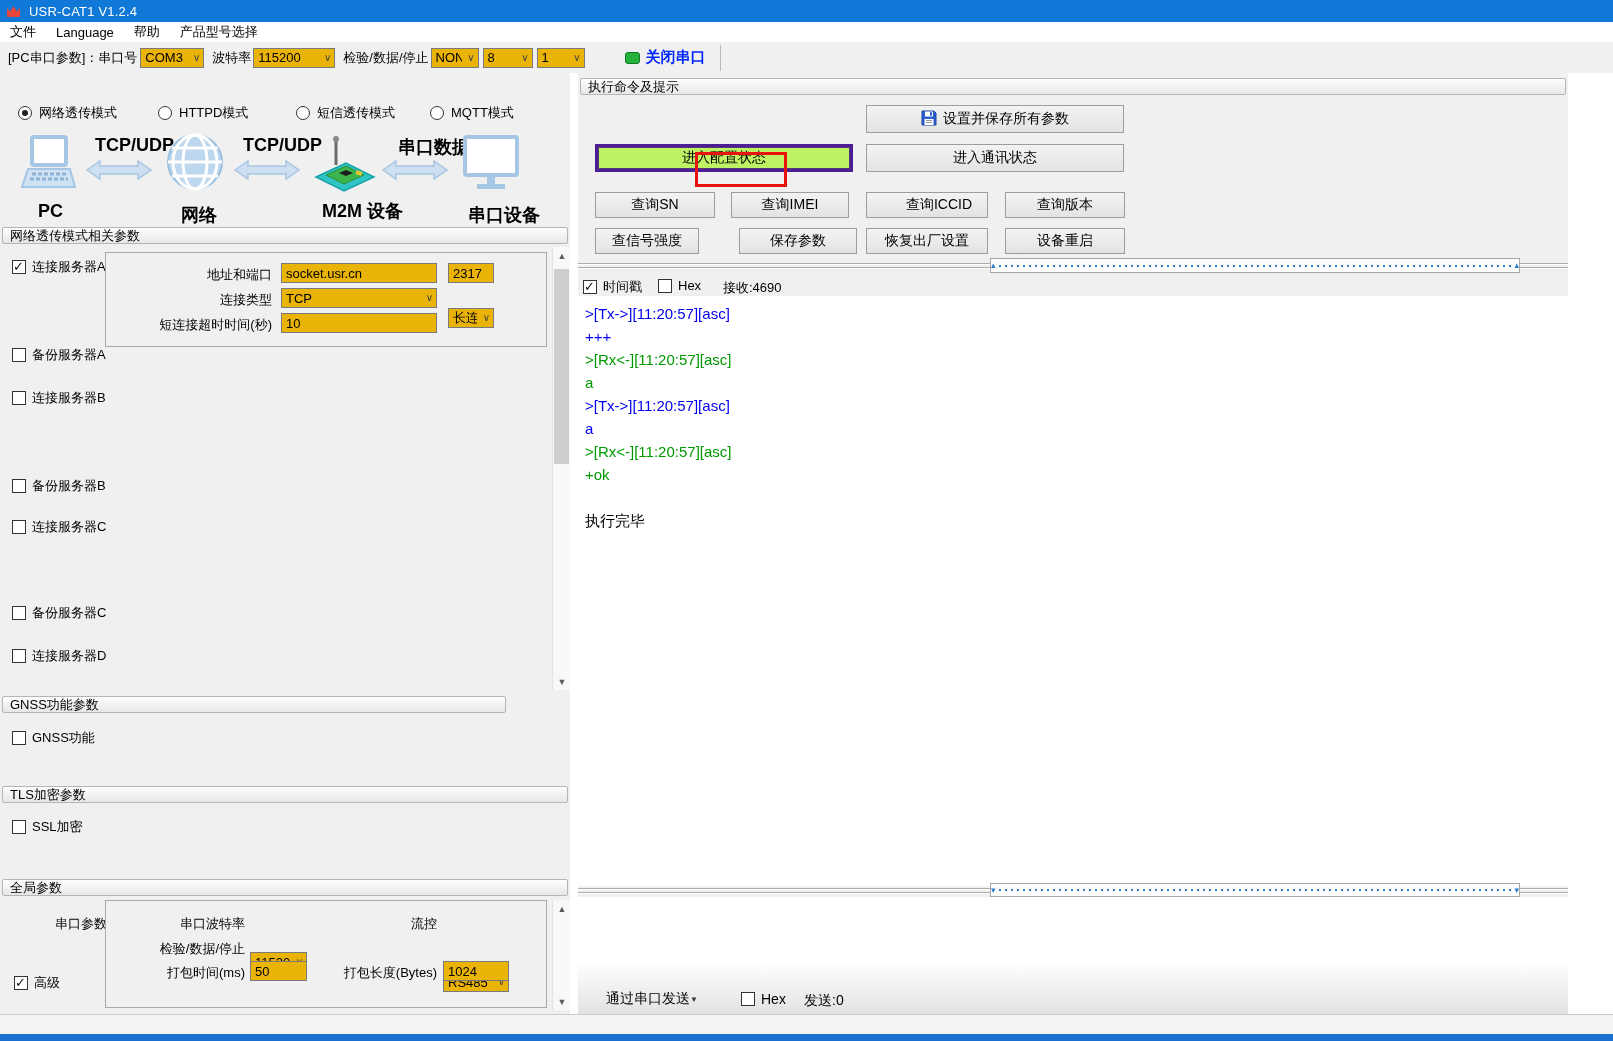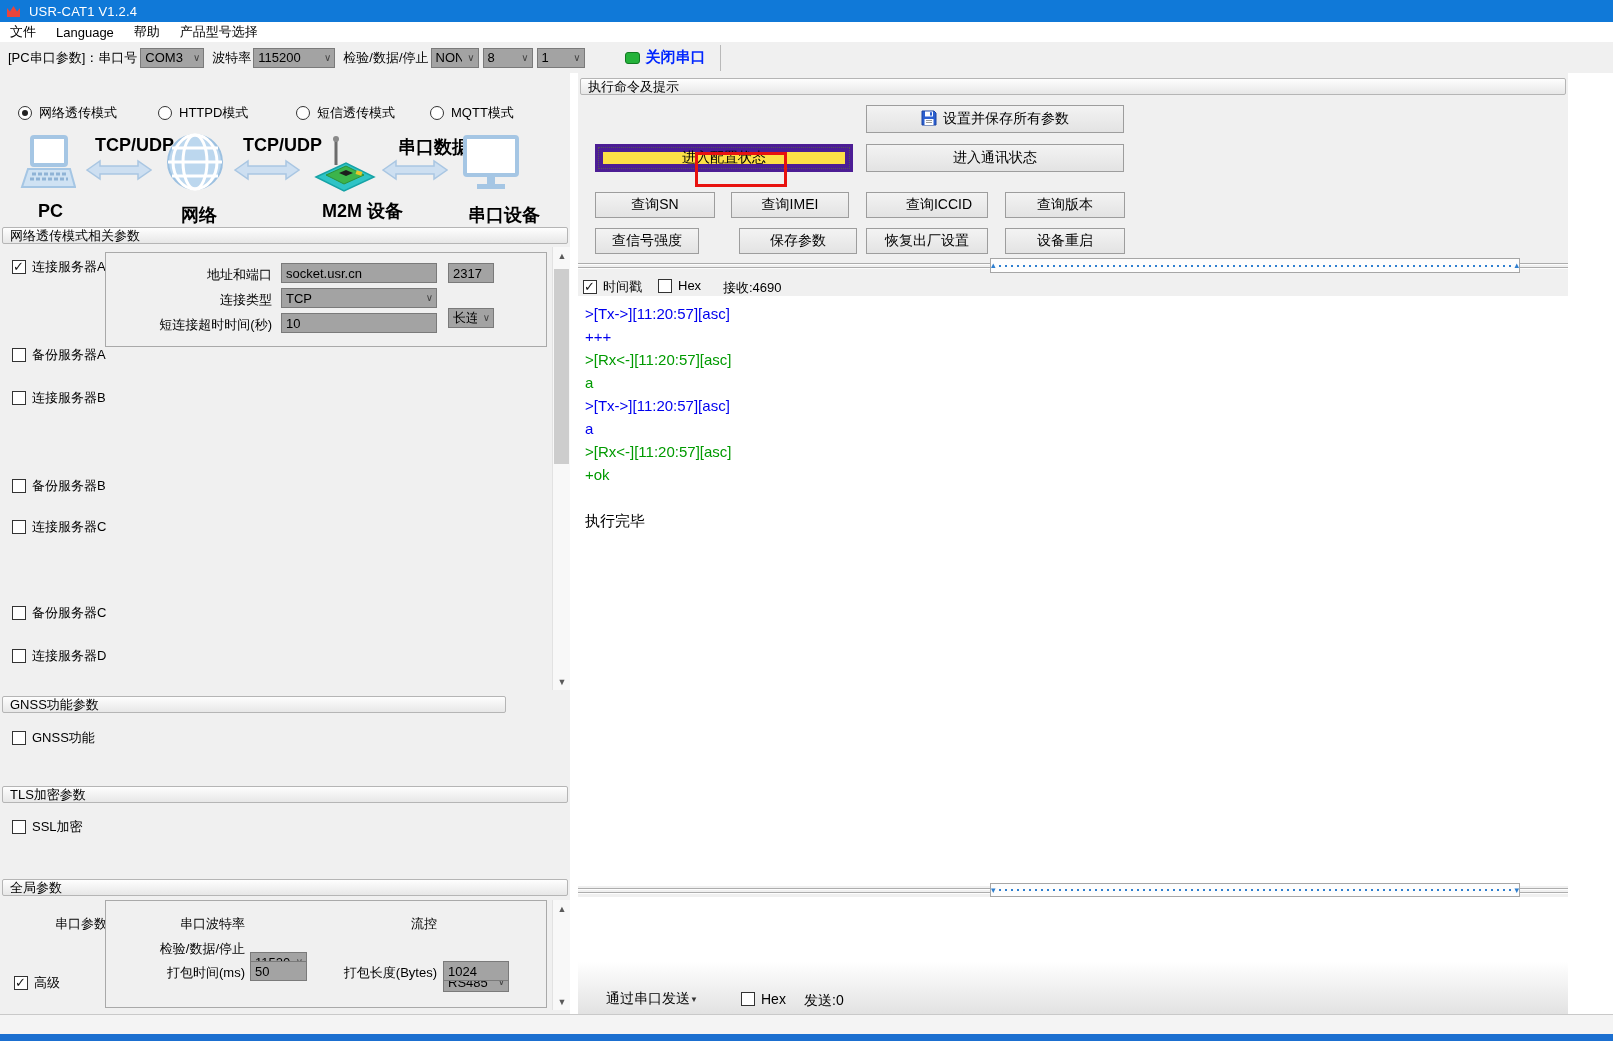--- a/index.html
+++ b/index.html
@@ -9,21 +9,21 @@
   
   .titlebar{left:0;top:0;width:1613px;height:22px;background:#1079d8;display:flex;align-items:center;color:#fff;}
   .titlebar .logo{margin:0 8px 0 6px;display:flex;}
   .title-text{font-size:13px;letter-spacing:.2px;}
   
   .menubar{left:0;top:22px;width:1613px;height:20px;background:#fff;display:flex;align-items:center;border-bottom:1px solid #e6e6e6;}
   .menu-item{padding:0 10px;height:20px;display:flex;align-items:center;cursor:default;}
   
   .toolbar{left:0;top:42px;width:1613px;height:31px;background:#f0f0f0;border-bottom:1px solid #d6d6d6;display:flex;align-items:center;}
   .tb-gap{width:8px;flex:none;}
-  .tbox{background:#a3a3a3;border:1px solid #7a7a7a;height:20px;display:flex;align-items:center;padding:0 4px;overflow:hidden;white-space:nowrap;box-sizing:border-box;}
+  .tbox{background:#eab308;border:1px solid #7a7a7a;height:20px;display:flex;align-items:center;padding:0 4px;overflow:hidden;white-space:nowrap;box-sizing:border-box;}
   .combo{position:relative;padding-right:16px;}
   .chev{position:absolute;right:3px;top:3px;font-size:10px;color:#444;line-height:12px;}
   .combo .val{overflow:hidden;white-space:nowrap;display:block;}
   .close-link{color:#0026ff;font-weight:bold;font-size:15px;margin-left:6px;}
   .led{width:13px;height:10px;background:#24b23a;border:1px solid #117a22;border-radius:3px;}
   .tb-sep{width:1px;height:26px;background:#b9b9b9;margin-left:14px;}
   
   .left-panel{left:0;top:73px;width:570px;height:941px;background:#f0f0f0;}
   .right-panel{left:578px;top:73px;width:990px;height:941px;background:#f0f0f0;}
   .white-col{left:1568px;top:73px;width:45px;height:941px;background:#fff;}
@@ -37,21 +37,21 @@
   .rcir.on:after{content:"";position:absolute;left:3px;top:3px;width:6px;height:6px;border-radius:50%;background:#222;}
   .cb{display:flex;align-items:center;gap:6px;}
   .cbbox{width:14px;height:14px;border:1px solid #333;background:#fff;box-sizing:border-box;position:relative;flex:none;}
   .cbbox.on:after{content:"✓";position:absolute;left:0px;top:-2px;font-size:13px;font-weight:bold;color:#111;}
   
   .grp{border:1px solid #a9a9a9;background:#f0f0f0;box-sizing:border-box;}
   .rlbl{text-align:right;white-space:nowrap;}
   
   .btn{background:linear-gradient(#f3f3f3,#e3e3e3);border:1px solid #9d9d9d;display:flex;align-items:center;justify-content:center;
     gap:6px;box-sizing:border-box;font-size:14px;cursor:default;}
-  .btn.focus{border:8px solid #4c1d95;outline:1px dotted #555;outline-offset:-4px;background:#fde047;}
+  .btn.focus{border:4px solid #4c1d95;outline:1px dotted #555;outline-offset:-4px;background:#bef264;}
   .red-note{border:3px solid #e8120f;background:transparent;z-index:6;}
   
   .split{background:linear-gradient(to bottom,#adadad 0,#adadad 1px,#fdfdfd 1px,#fdfdfd 2px,rgba(0,0,0,0) 2px,rgba(0,0,0,0) 4px,#adadad 4px,#adadad 5px,#fdfdfd 5px,#fdfdfd 6px);height:6px;}
   .track{border:1px solid #a6a6a6;background:#fdfdfd;box-sizing:border-box;display:flex;align-items:center;}
   .track .dots{flex:1;height:2px;margin:0 3px;background:repeating-linear-gradient(to right,#2e7fd0 0,#2e7fd0 2px,transparent 2px,transparent 6px);}
   .track .tri{color:#2e7fd0;font-size:9px;line-height:9px;flex:none;}
   
   .sb{background:#f8f8f8;border-left:1px solid #e2e2e2;}
   .sbbtn{height:17px;display:flex;align-items:center;justify-content:center;color:#5a5a5a;font-size:9px;background:#f8f8f8;}
   .sbthumb{position:absolute;left:1px;width:15px;background:#cdcdcd;}

